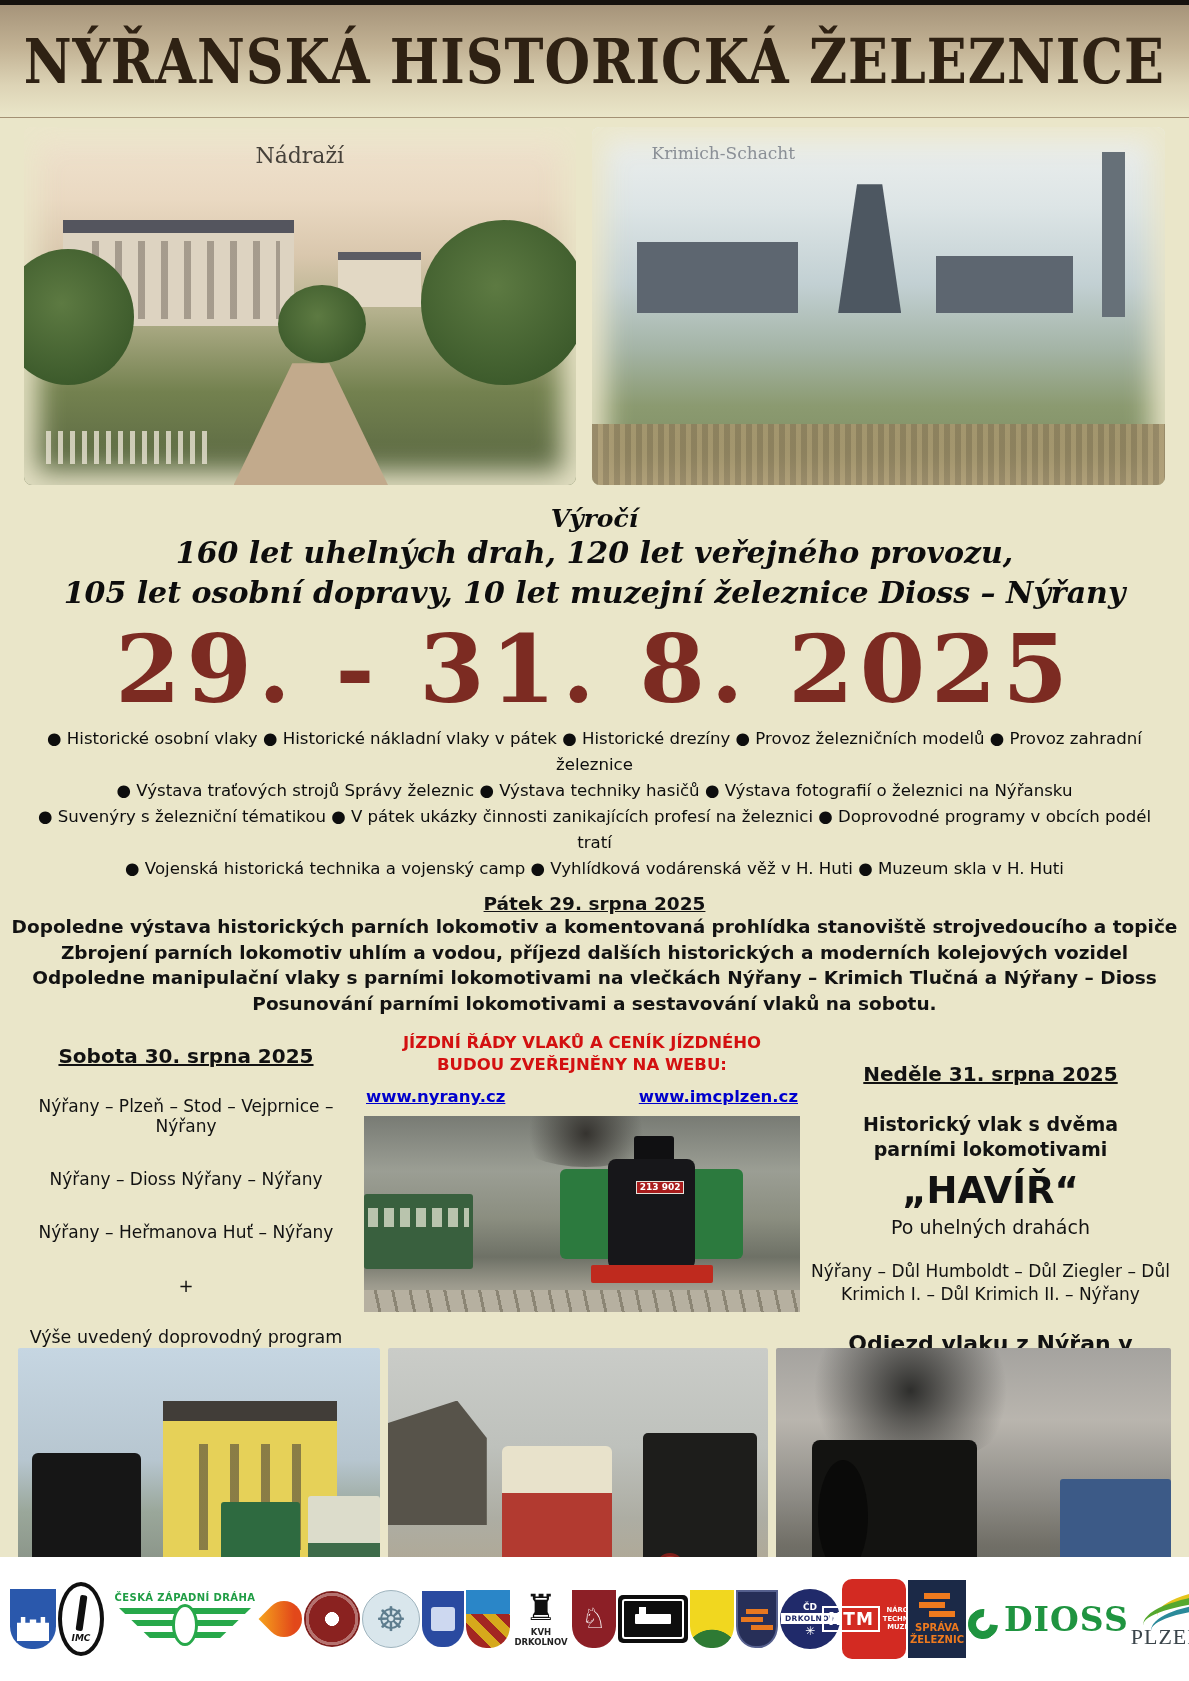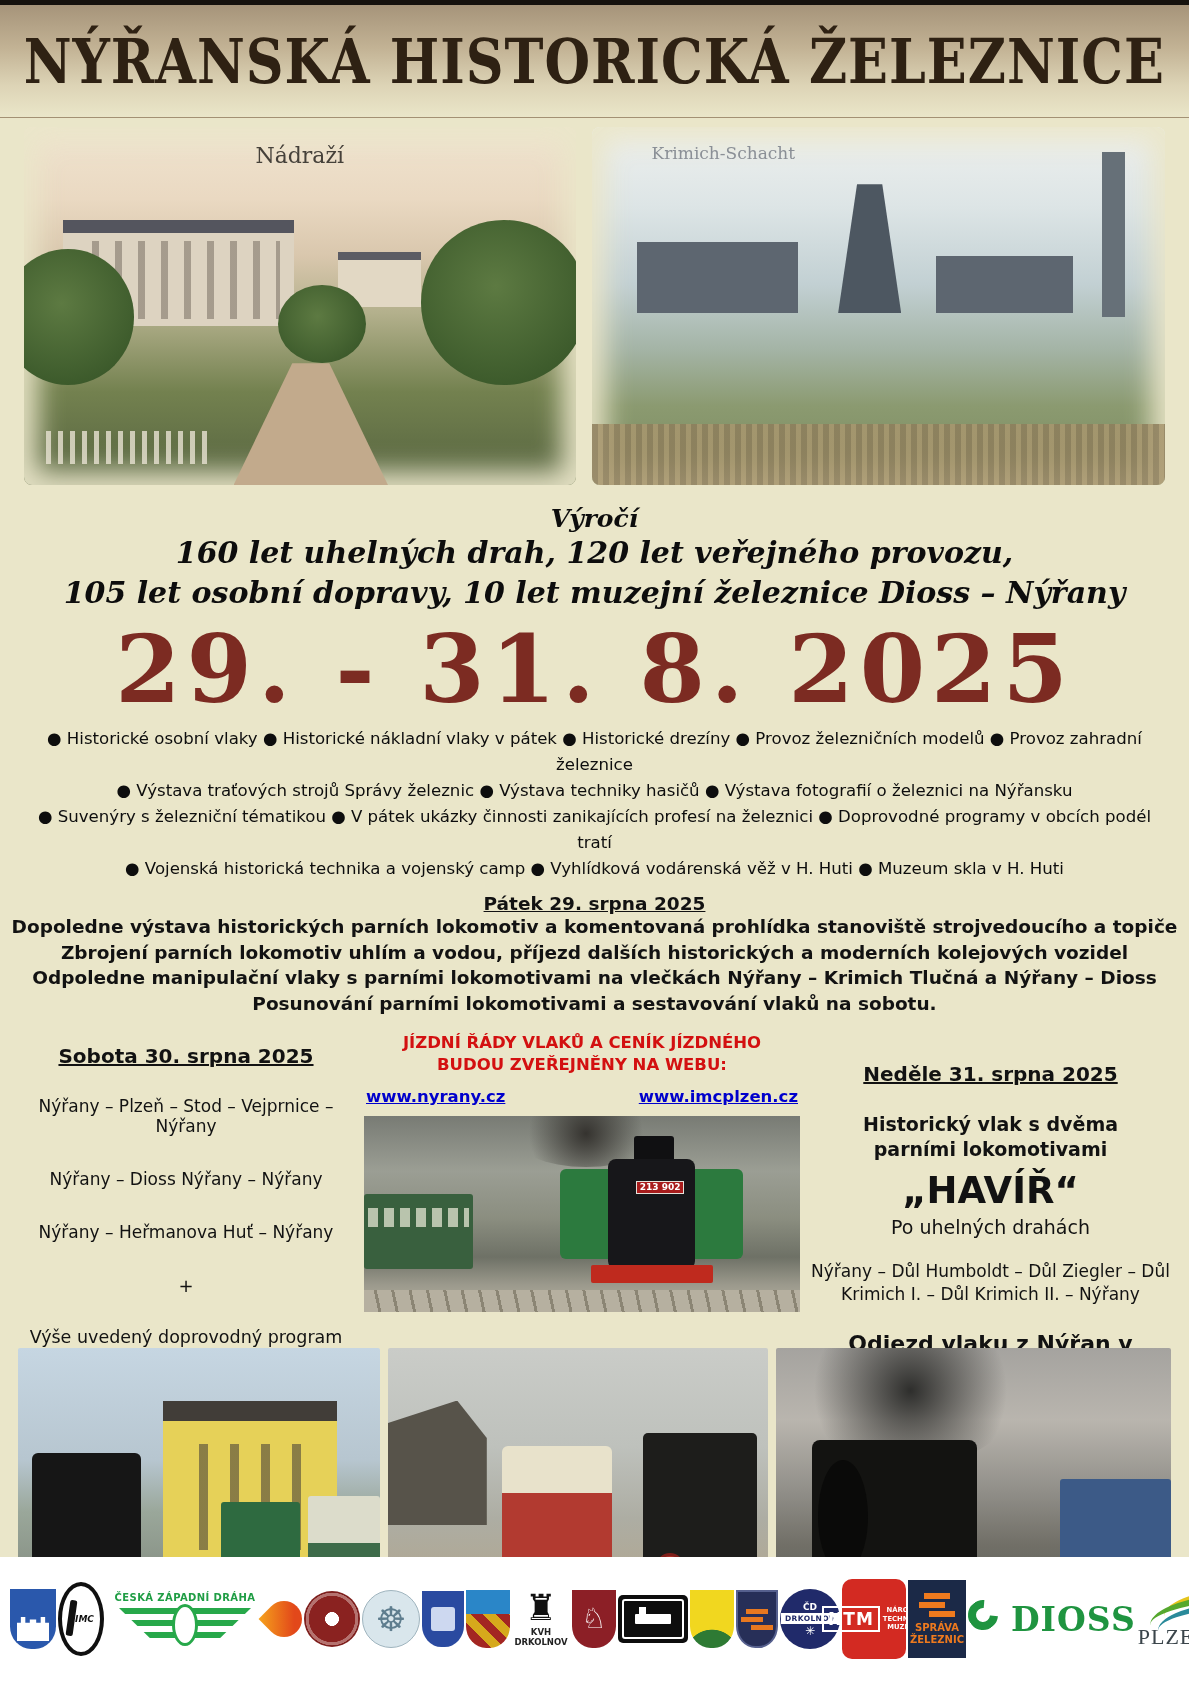--- a/index.html
+++ b/index.html
@@ -146,21 +146,21 @@
     background:repeating-linear-gradient(80deg,#938d7c 0 15px,#6f6a5c 15px 18px);}
   
   .footer{position:absolute;left:0;right:0;bottom:0;height:124px;background:#ffffff;
     display:flex;align-items:center;justify-content:space-between;padding:0 10px;gap:2px;}
   .logo{display:flex;flex-direction:column;align-items:center;justify-content:center;gap:2px;flex:0 0 auto;}
   .shield{border-radius:0 0 46% 46% / 0 0 38% 38%;position:relative;}
   .sh-nyrany{width:46px;height:60px;background:#2a58ac;display:flex;align-items:flex-end;justify-content:center;padding-bottom:8px;box-sizing:border-box;}
   .castle{width:32px;height:24px;background:#fff;
     clip-path:polygon(0 100%,0 24%,12% 24%,12% 0,26% 0,26% 24%,40% 24%,40% 10%,60% 10%,60% 24%,74% 24%,74% 0,88% 0,88% 24%,100% 24%,100% 100%);}
   .imc-oval{width:46px;height:74px;border:4px solid #101010;border-radius:50%;background:#fff;
-    display:flex;align-items:center;justify-content:center;box-sizing:border-box;}
+    display:flex;flex-direction:column;align-items:center;justify-content:center;box-sizing:border-box;}
   .imc-bar{width:7px;height:36px;background:#101010;border-radius:2px;margin-bottom:2px;transform:rotate(8deg);}
   .imc-txt{font-size:9px;font-weight:bold;font-style:italic;color:#101010;}
   .czd{width:158px;}
   .czd-txt{font-size:10px;font-weight:bold;color:#1f9d44;letter-spacing:.4px;white-space:nowrap;}
   .czd-wings{width:132px;height:36px;margin:3px auto 0;position:relative;
     background:repeating-linear-gradient(180deg,#27a84a 0 6px,rgba(0,0,0,0) 6px 12px);
     clip-path:polygon(0 0,100% 0,72% 100%,28% 100%);}
   .czd-oval{position:absolute;left:50%;top:-4px;transform:translateX(-50%);width:26px;height:42px;
     background:#fff;border:3px solid #27a84a;border-radius:50%;box-sizing:border-box;}
   .flame{width:36px;height:36px;border-radius:0 50% 50% 50%;transform:rotate(-45deg);
@@ -198,21 +198,21 @@
   .ntm{width:64px;height:80px;background:#d32a22;border-radius:10px;
     display:flex;flex-direction:row;align-items:center;justify-content:center;gap:3px;padding:4px;box-sizing:border-box;}
   .ntm .mono{color:#fff;font-size:17px;font-weight:bold;letter-spacing:1px;border:2px solid #fff;padding:1px 4px;}
   .ntm .sub{color:#fff;font-size:6.8px;font-weight:bold;text-align:center;line-height:1.25;}
   .szcz{width:58px;height:78px;background:#1b2947;display:flex;flex-direction:column;align-items:center;justify-content:center;gap:2px;padding:4px;box-sizing:border-box;}
   .szcz .bars{display:flex;flex-direction:column;gap:3px;margin-bottom:3px;}
   .szcz .bars i{width:26px;height:6px;background:#ee7a1e;display:block;}
   .szcz .bars i:nth-child(2){transform:translateX(-5px);}
   .szcz .bars i:nth-child(3){transform:translateX(5px);}
   .szcz .sub{color:#ee7a1e;font-size:10px;font-weight:bold;text-align:center;line-height:1.2;}
-  .dioss{display:flex;align-items:flex-start;gap:13px;}
+  .dioss{display:flex;align-items:flex-end;gap:6px;}
   .dioss .swirl{width:30px;height:30px;border:8px solid #1f9440;border-right-color:transparent;
     border-radius:50%;transform:rotate(-40deg);box-sizing:border-box;}
   .dioss .txt{font-size:33px;font-weight:bold;color:#1f9440;font-family:"DejaVu Serif",serif;letter-spacing:1px;}
   .pk{display:flex;flex-direction:column;align-items:center;}
   .pk .arcs{position:relative;width:170px;height:34px;}
   .pk .arc{position:absolute;border-radius:50%;border-style:solid;border-color:transparent;}
   .pk .a1{left:18px;top:0;width:140px;height:40px;border-width:6px 0 0 0;border-top-color:#e5c51d;transform:rotate(-4deg);}
   .pk .a2{left:4px;top:6px;width:150px;height:42px;border-width:7px 0 0 0;border-top-color:#55a82e;transform:rotate(-5deg);}
   .pk .a3{left:12px;top:15px;width:130px;height:40px;border-width:6px 0 0 0;border-top-color:#2a8a9a;transform:rotate(-4deg);}
   .pk .txt{font-family:"Liberation Serif","DejaVu Serif",serif;font-size:22px;color:#3b454b;letter-spacing:1px;white-space:nowrap;}

